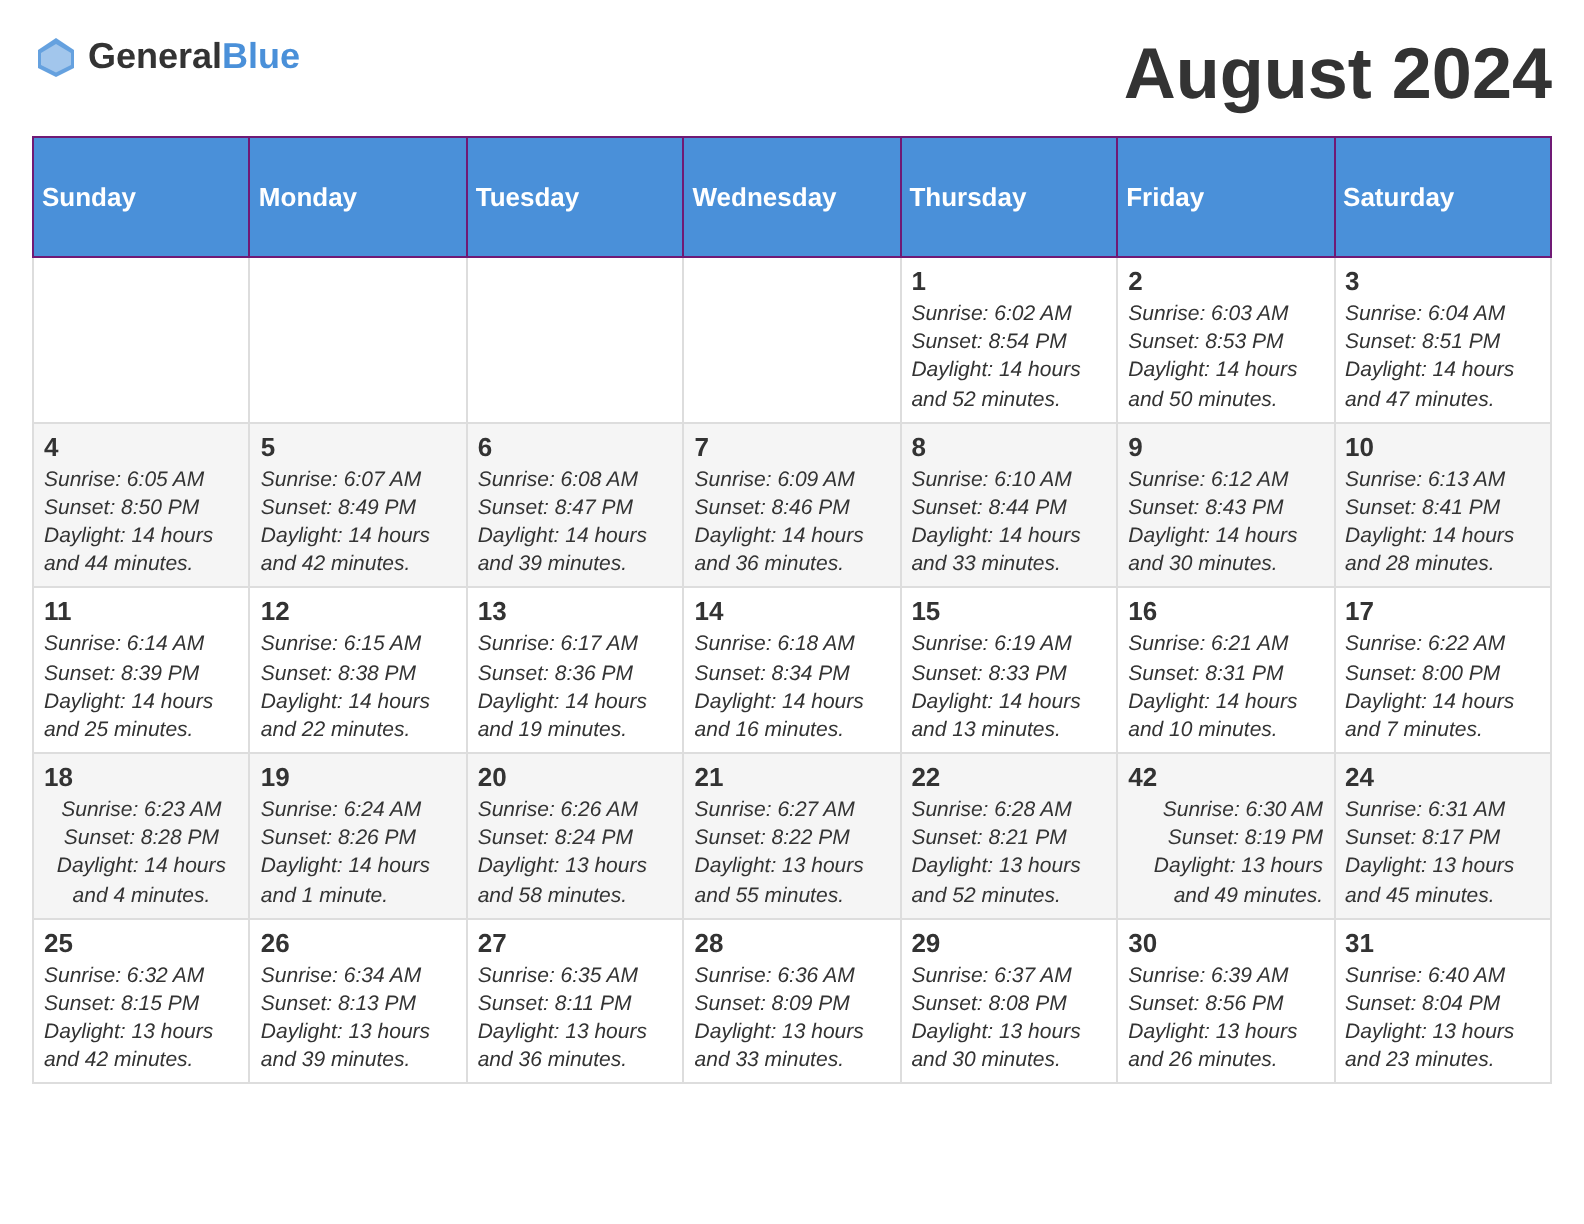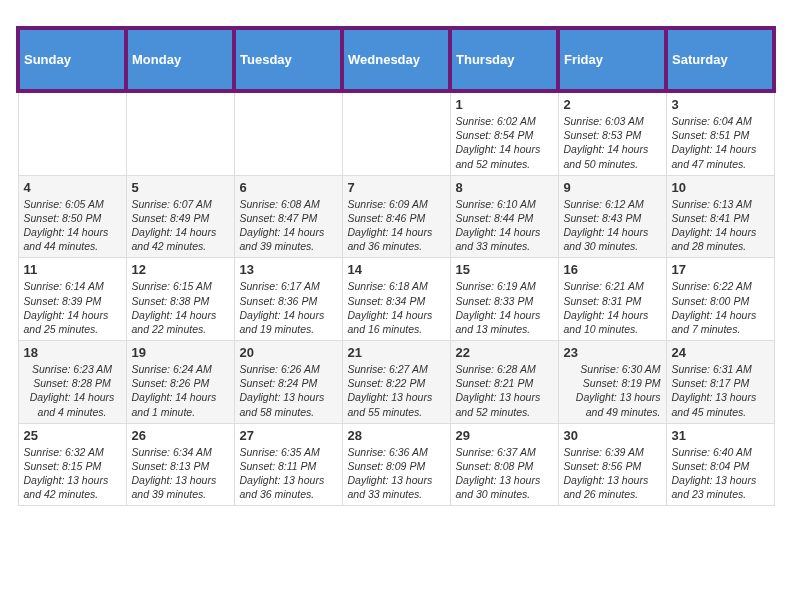--- a/index.html
+++ b/index.html
@@ -52,21 +52,21 @@
       border-collapse: collapse;
       border: 1px solid #ccc;
     }
     .calendar th {
       background-color: #4a90d9;
       color: #fff;
       font-size: 13px;
       font-weight: bold;
       padding: 22px 4px;
       text-align: left;
-      border: 4px solid #701a75;
+      border: 1px solid #701a75;
     }
     .calendar td {
       vertical-align: top;
       padding: 4px 5px;
       border: 1px solid #ddd;
       width: calc(100% / 7);
       min-height: 80px;
       background: #fff;
       font-size: 11px;
       color: #333;
@@ -87,21 +87,31 @@
       font-style: italic;
     }
     .empty-cell {
       background: #fff !important;
     }
   </style>
 </head>
 <body>
 
 <div class="header">
+  <div class="logo">
+    <svg class="logo-icon" viewBox="0 0 32 32" xmlns="http://www.w3.org/2000/svg">
+      <polygon points="16,4 28,12 28,24 16,30 4,24 4,12" fill="#4a90d9" opacity="0.85"></polygon>
+      <polygon points="16,8 26,14 26,22 16,27 6,22 6,14" fill="#fff" opacity="0.4"></polygon>
+    </svg>
+    <div>
+      <span class="logo-text-general">General</span><span class="logo-text-blue">Blue</span>
+    </div>
+  </div>
   <div class="title-block">
+    <div class="month-title">August 2024</div>
   </div>
 </div>
 
 <table class="calendar">
   <thead>
     <tr>
     <th>Sunday</th>
         <th>Monday</th>
         <th>Tuesday</th>
         <th>Wednesday</th>
@@ -248,21 +258,21 @@
 Sunset: 8:22 PM
 Daylight: 13 hours and 55 minutes.</div>
         </td>
         <td>
           <span class="day-number">22</span>
           <div class="day-info" style="white-space: pre-line;">Sunrise: 6:28 AM
 Sunset: 8:21 PM
 Daylight: 13 hours and 52 minutes.</div>
         </td>
         <td>
-          <span class="day-number">23</span>
+          <span class="day-number">42</span>
           <div class="day-info" style="white-space: pre-line; text-align: right;">Sunrise: 6:30 AM
 Sunset: 8:19 PM
 Daylight: 13 hours and 49 minutes.</div>
         </td>
         <td>
           <span class="day-number">24</span>
           <div class="day-info" style="white-space: pre-line;">Sunrise: 6:31 AM
 Sunset: 8:17 PM
 Daylight: 13 hours and 45 minutes.</div>
         </td>

